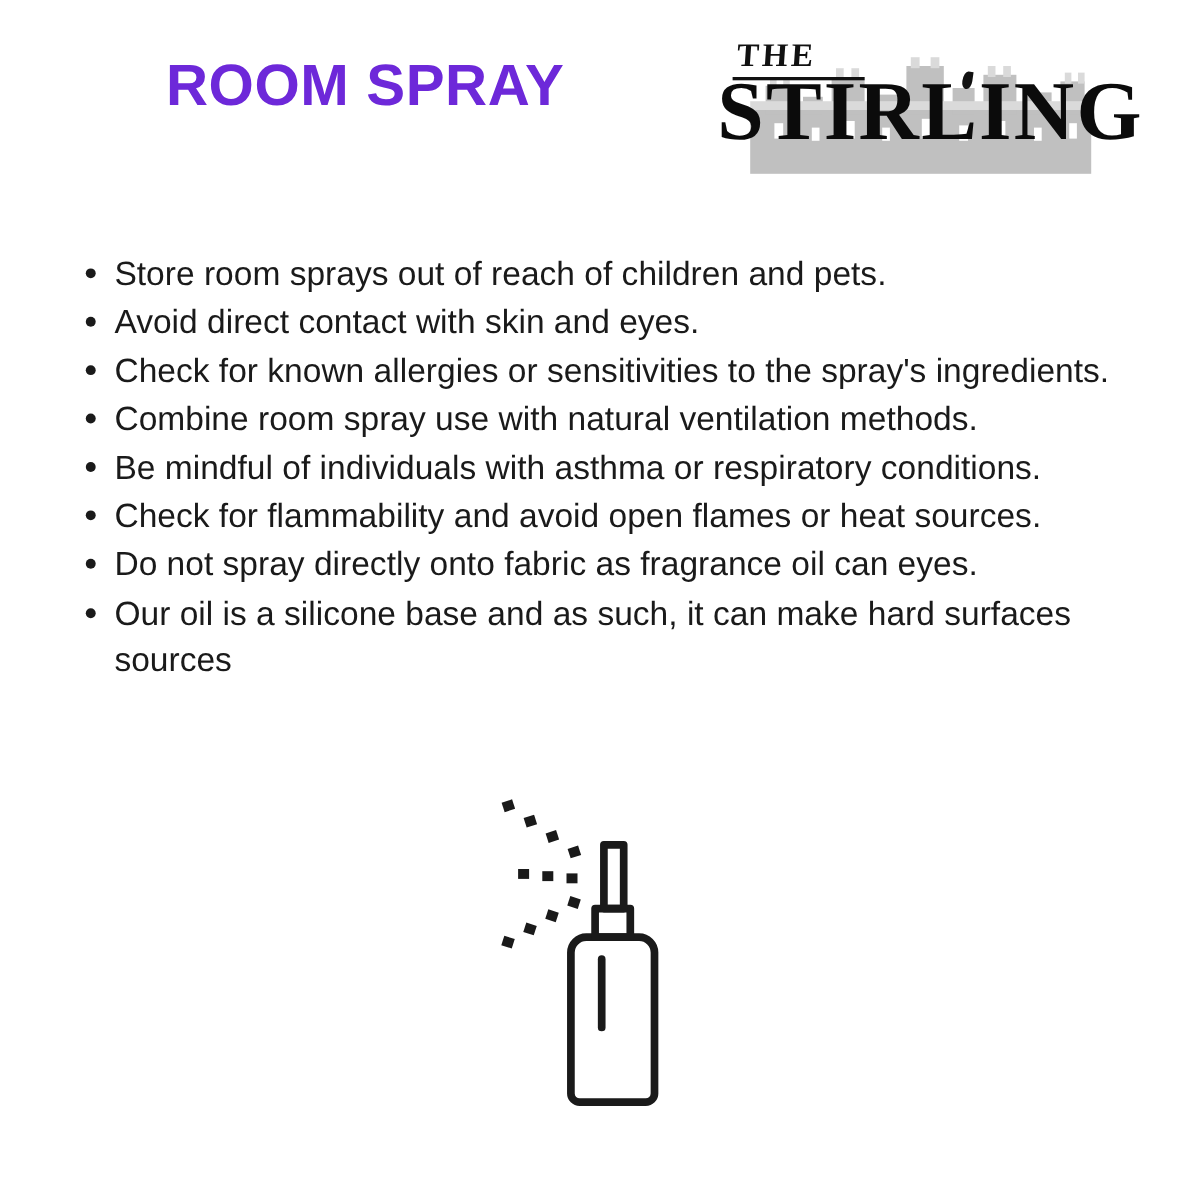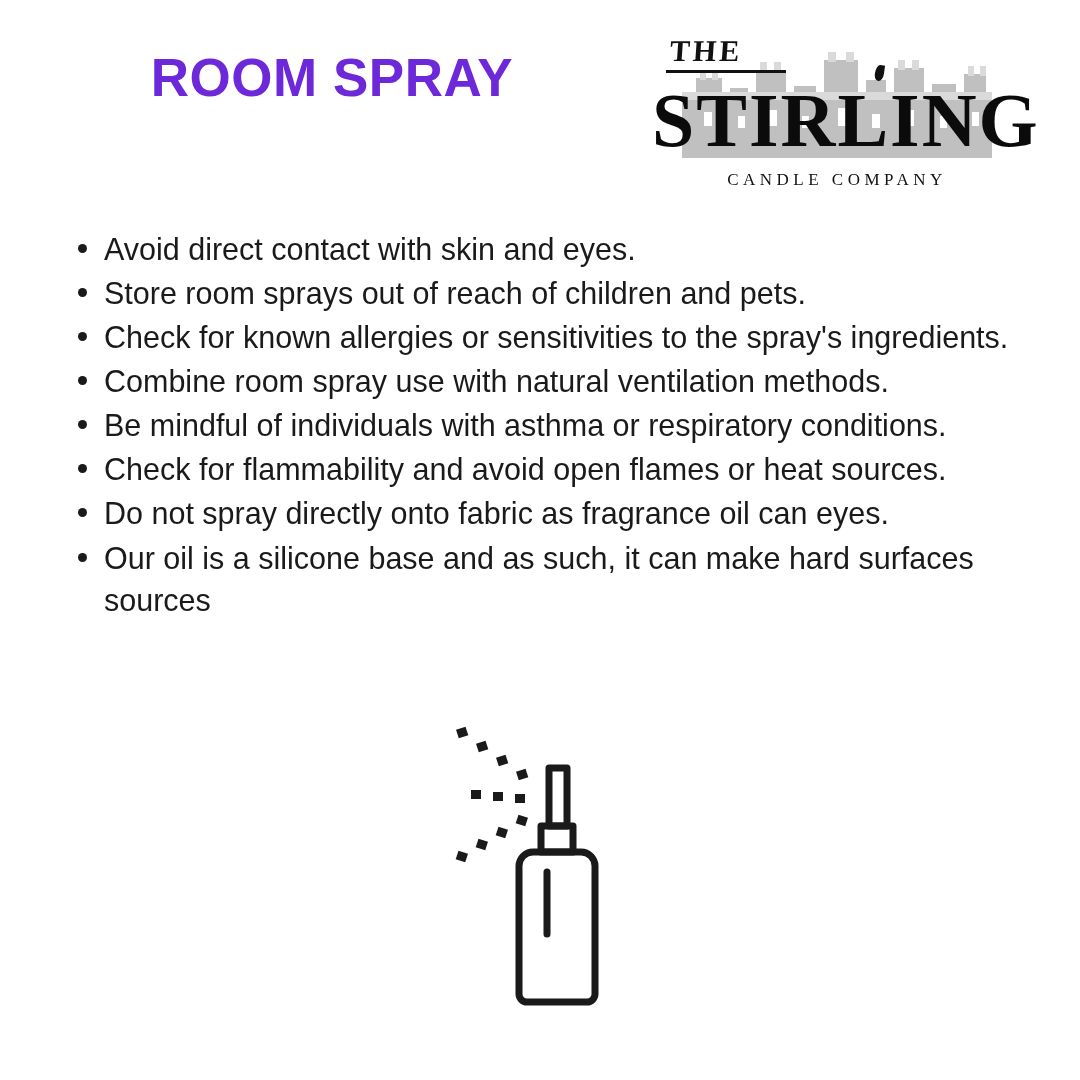--- a/index.html
+++ b/index.html
@@ -77,21 +77,21 @@
     position: absolute;
     left: 14px;
     top: 40px;
     width: 120px;
     height: 3px;
     background: #111;
   }
   .logo-main {
     position: absolute;
     left: 0;
-    top: 52px;
+    top: 33px;
     width: 370px;
     text-align: center;
     font-family: "Liberation Serif", serif;
     font-weight: bold;
     font-size: 76px;
     letter-spacing: 2px;
     color: #0b0b0b;
     line-height: 1;
   }
   .logo-sub {
@@ -203,27 +203,26 @@
             <rect x="254" y="80" width="8" height="16"></rect>
             <rect x="288" y="86" width="7" height="12"></rect>
             <rect x="320" y="82" width="7" height="14"></rect>
           </g>
         </svg>
       </div>
       <div class="logo-the">THE</div>
       <div class="logo-the-rule"></div>
       <div class="flame"></div>
       <div class="logo-main">STIRLING</div>
-      <div class="logo-sub">CANDLE COMPANY</div>
     </div>
   </div>
 
   <ul class="care-list">
+    <li>Store room sprays out of reach of children and pets.</li>
     <li>Avoid direct contact with skin and eyes.</li>
-    <li>Store room sprays out of reach of children and pets.</li>
     <li>Check for known allergies or sensitivities to the spray's ingredients.</li>
     <li>Combine room spray use with natural ventilation methods.</li>
     <li>Be mindful of individuals with asthma or respiratory conditions.</li>
     <li>Check for flammability and avoid open flames or heat sources.</li>
     <li>Do not spray directly onto fabric as fragrance oil can eyes.</li>
     <li>Our oil is a silicone base and as such, it can make hard surfaces sources</li>
   </ul>
 
   <div class="bottle-art">
     <svg width="200" height="300" viewBox="0 0 200 300" xmlns="http://www.w3.org/2000/svg">

